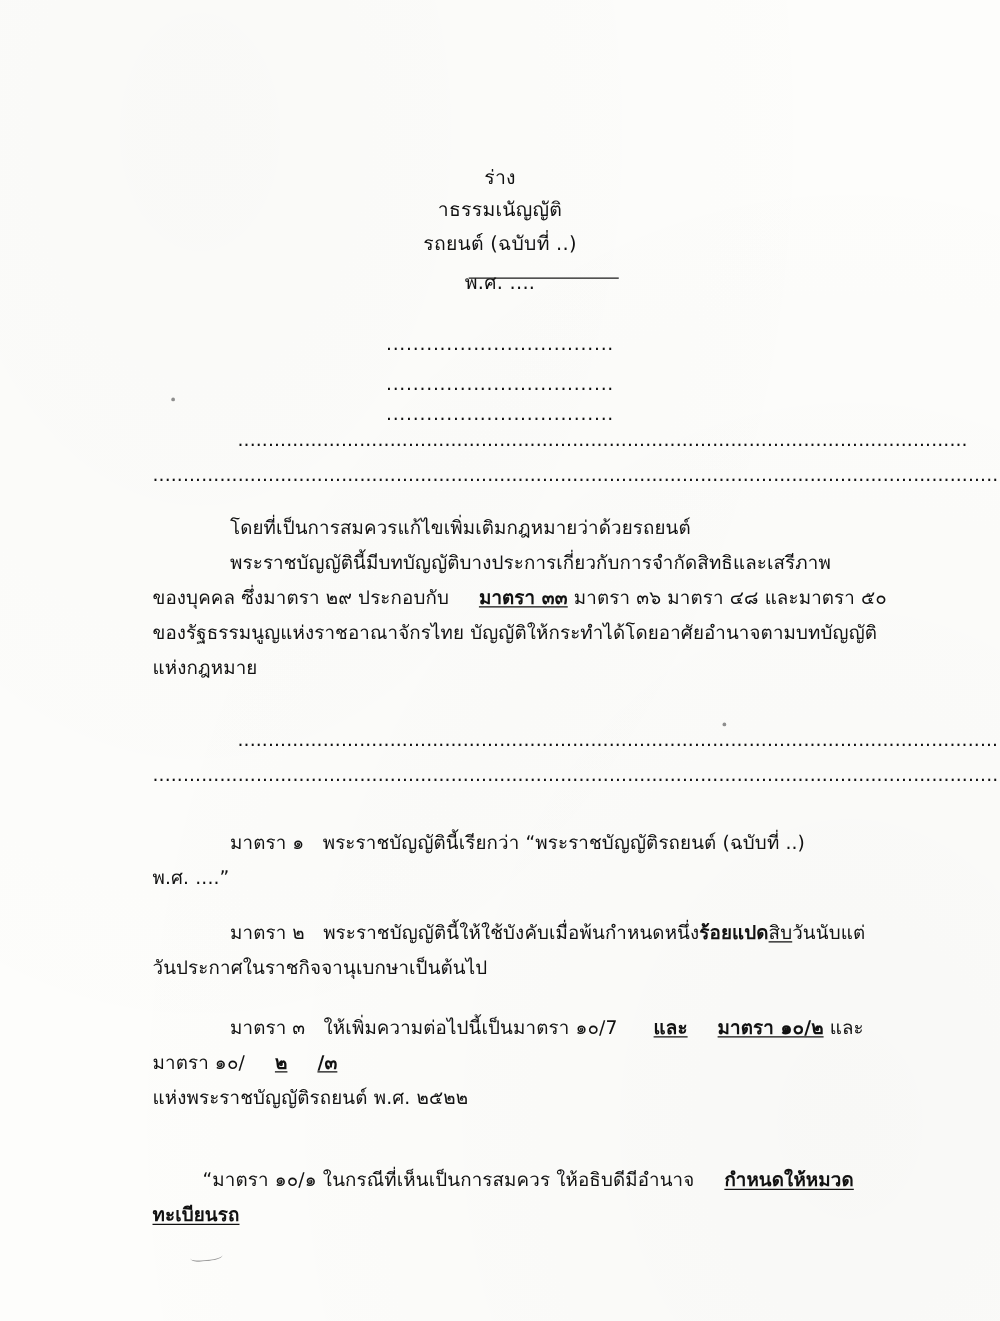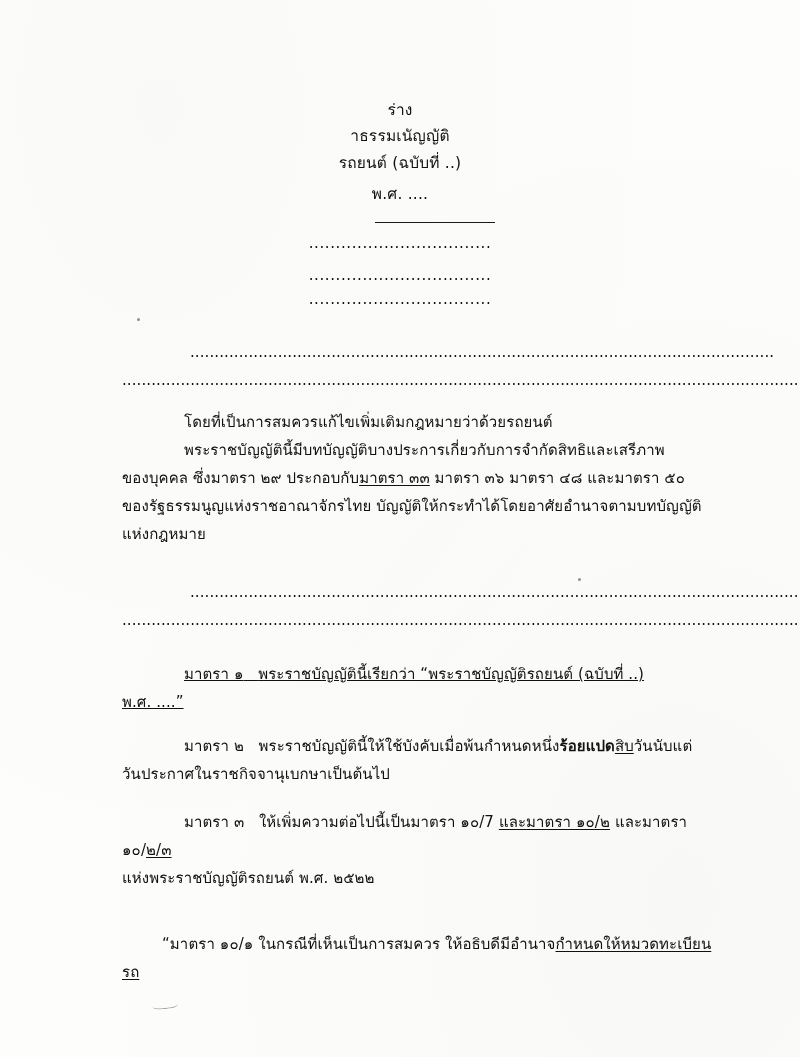--- a/index.html
+++ b/index.html
@@ -32,20 +32,21 @@
     left: 0;
     top: 0;
     width: 800px;
     height: 1057px;
   }
   .center-block {
     position: absolute;
     left: 0;
     width: 800px;
     text-align: center;
+    margin-top: 32px;
   }
   .title-line {
     font-size: 15.5px;
     line-height: 26px;
     letter-spacing: 0.2px;
   }
   .rule {
     position: absolute;
     border-bottom: 1px solid #1a1a1a;
   }
@@ -64,23 +65,24 @@
   }
   .indent {
     display: inline-block;
     width: 62px;
   }
   .u {
     text-decoration: underline;
     text-underline-offset: 2px;
   }
   .bold-ul {
-    font-weight: 400;
+    font-weight: 700;
     text-decoration: underline;
     text-underline-offset: 2px;
+    padding-left: 24px;
   }
   .bold {
     font-weight: 700;
   }
   .speck {
     position: absolute;
     background: #555;
     border-radius: 50%;
     opacity: 0.65;
   }
@@ -122,21 +124,21 @@
       <div>
         <span>ของบุคคล ซึ่งมาตรา ๒๙ ประกอบกับ</span><span class="bold-ul">มาตรา ๓๓</span><span> มาตรา ๓๖ มาตรา ๔๘ และมาตรา ๕๐</span>
       </div>
       <div><span>ของรัฐธรรมนูญแห่งราชอาณาจักรไทย บัญญัติให้กระทำได้โดยอาศัยอำนาจตามบทบัญญัติ</span></div>
       <div><span>แห่งกฎหมาย</span></div>
     </div>
 
     <div class="body-text dots" style="left:190px; top:578px;">...............................................................................................................................</div>
     <div class="body-text dots" style="left:122px; top:606px;">............................................................................................................................................</div>
 
-    <div class="body-text" style="left:122px; top:660px; width:600px;text-decoration:underline;">
+    <div class="body-text" style="left:122px; top:660px; width:600px;">
       <div>
         <span class="indent"></span><span>มาตรา ๑</span><span>&nbsp;&nbsp; </span><span>พระราชบัญญัตินี้เรียกว่า “พระราชบัญญัติรถยนต์ (ฉบับที่ ..)</span>
       </div>
       <div><span>พ.ศ. ....”</span></div>
     </div>
 
     <div class="body-text" style="left:122px; top:732px; width:610px;">
       <div>
         <span class="indent"></span><span>มาตรา ๒</span><span>&nbsp;&nbsp; </span><span>พระราชบัญญัตินี้ให้ใช้บังคับเมื่อพ้นกำหนดหนึ่ง</span><span class="bold">ร้อยแปด</span><span class="u">สิบ</span><span>วันนับแต่</span>
       </div>

